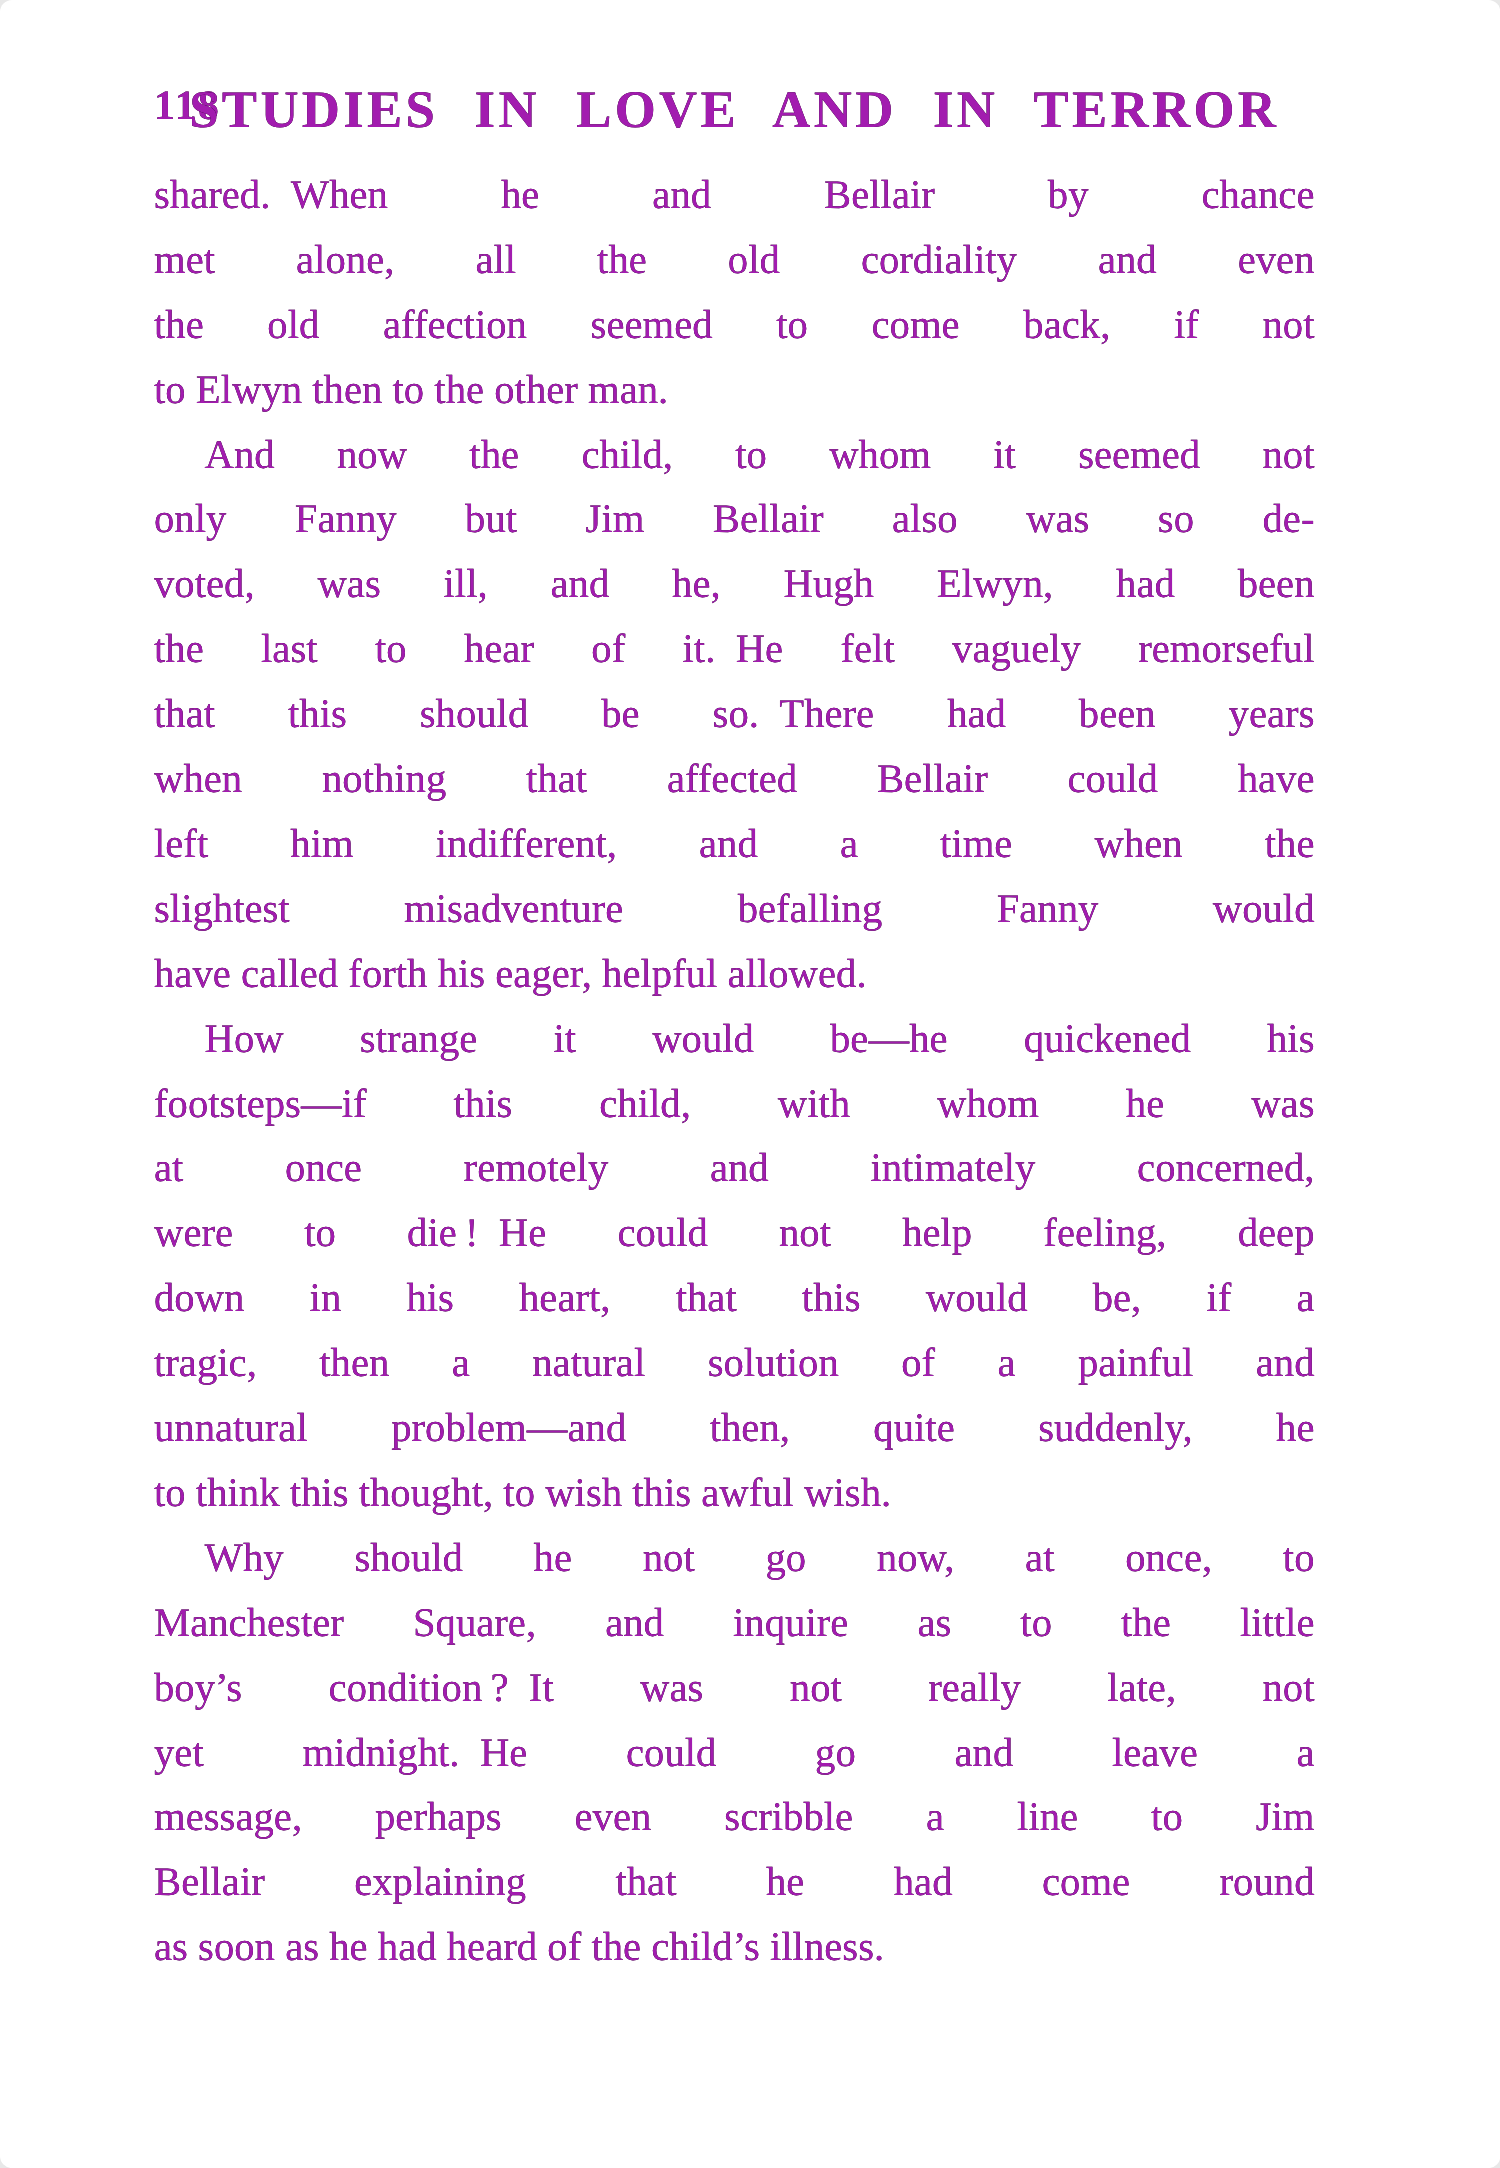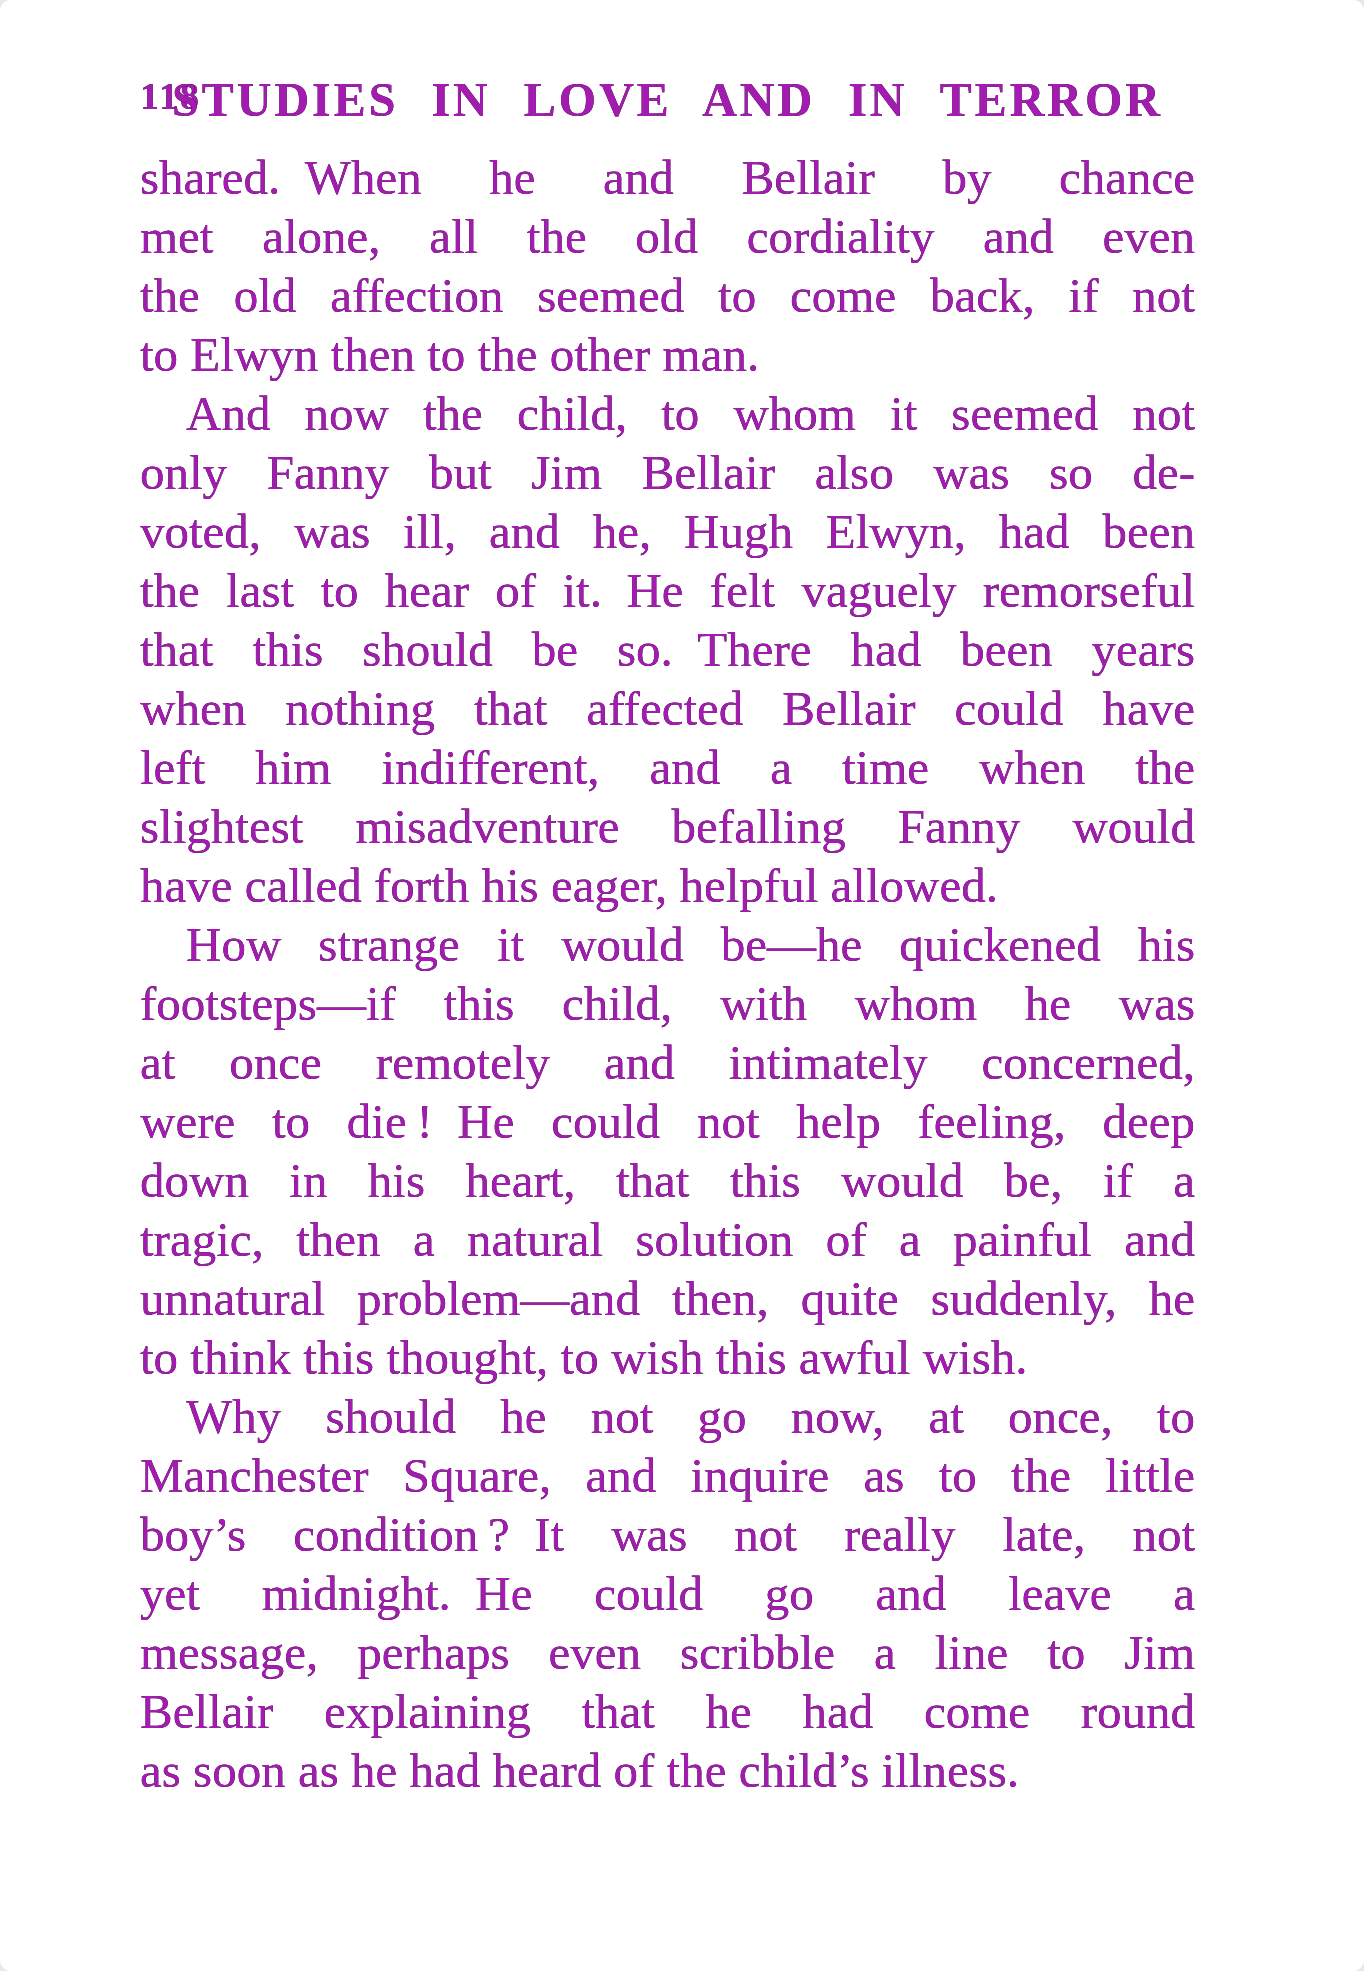--- a/index.html
+++ b/index.html
@@ -42,21 +42,21 @@
     text-align: center;
     font-size: 48px;
     letter-spacing: 3px;
     word-spacing: 18px;
   }
   .text-block {
     position: absolute;
     top: 148px;
     left: 140px;
     width: 1055px;
-    font-size: 49px;
+    font-size: 37px;
     line-height: 59px;
     text-shadow: 0 0 0.5px #000;
   }
   .line {
     text-align: justify;
     text-align-last: justify;
     white-space: normal;
   }
   .line.flush {
     text-align-last: left;

